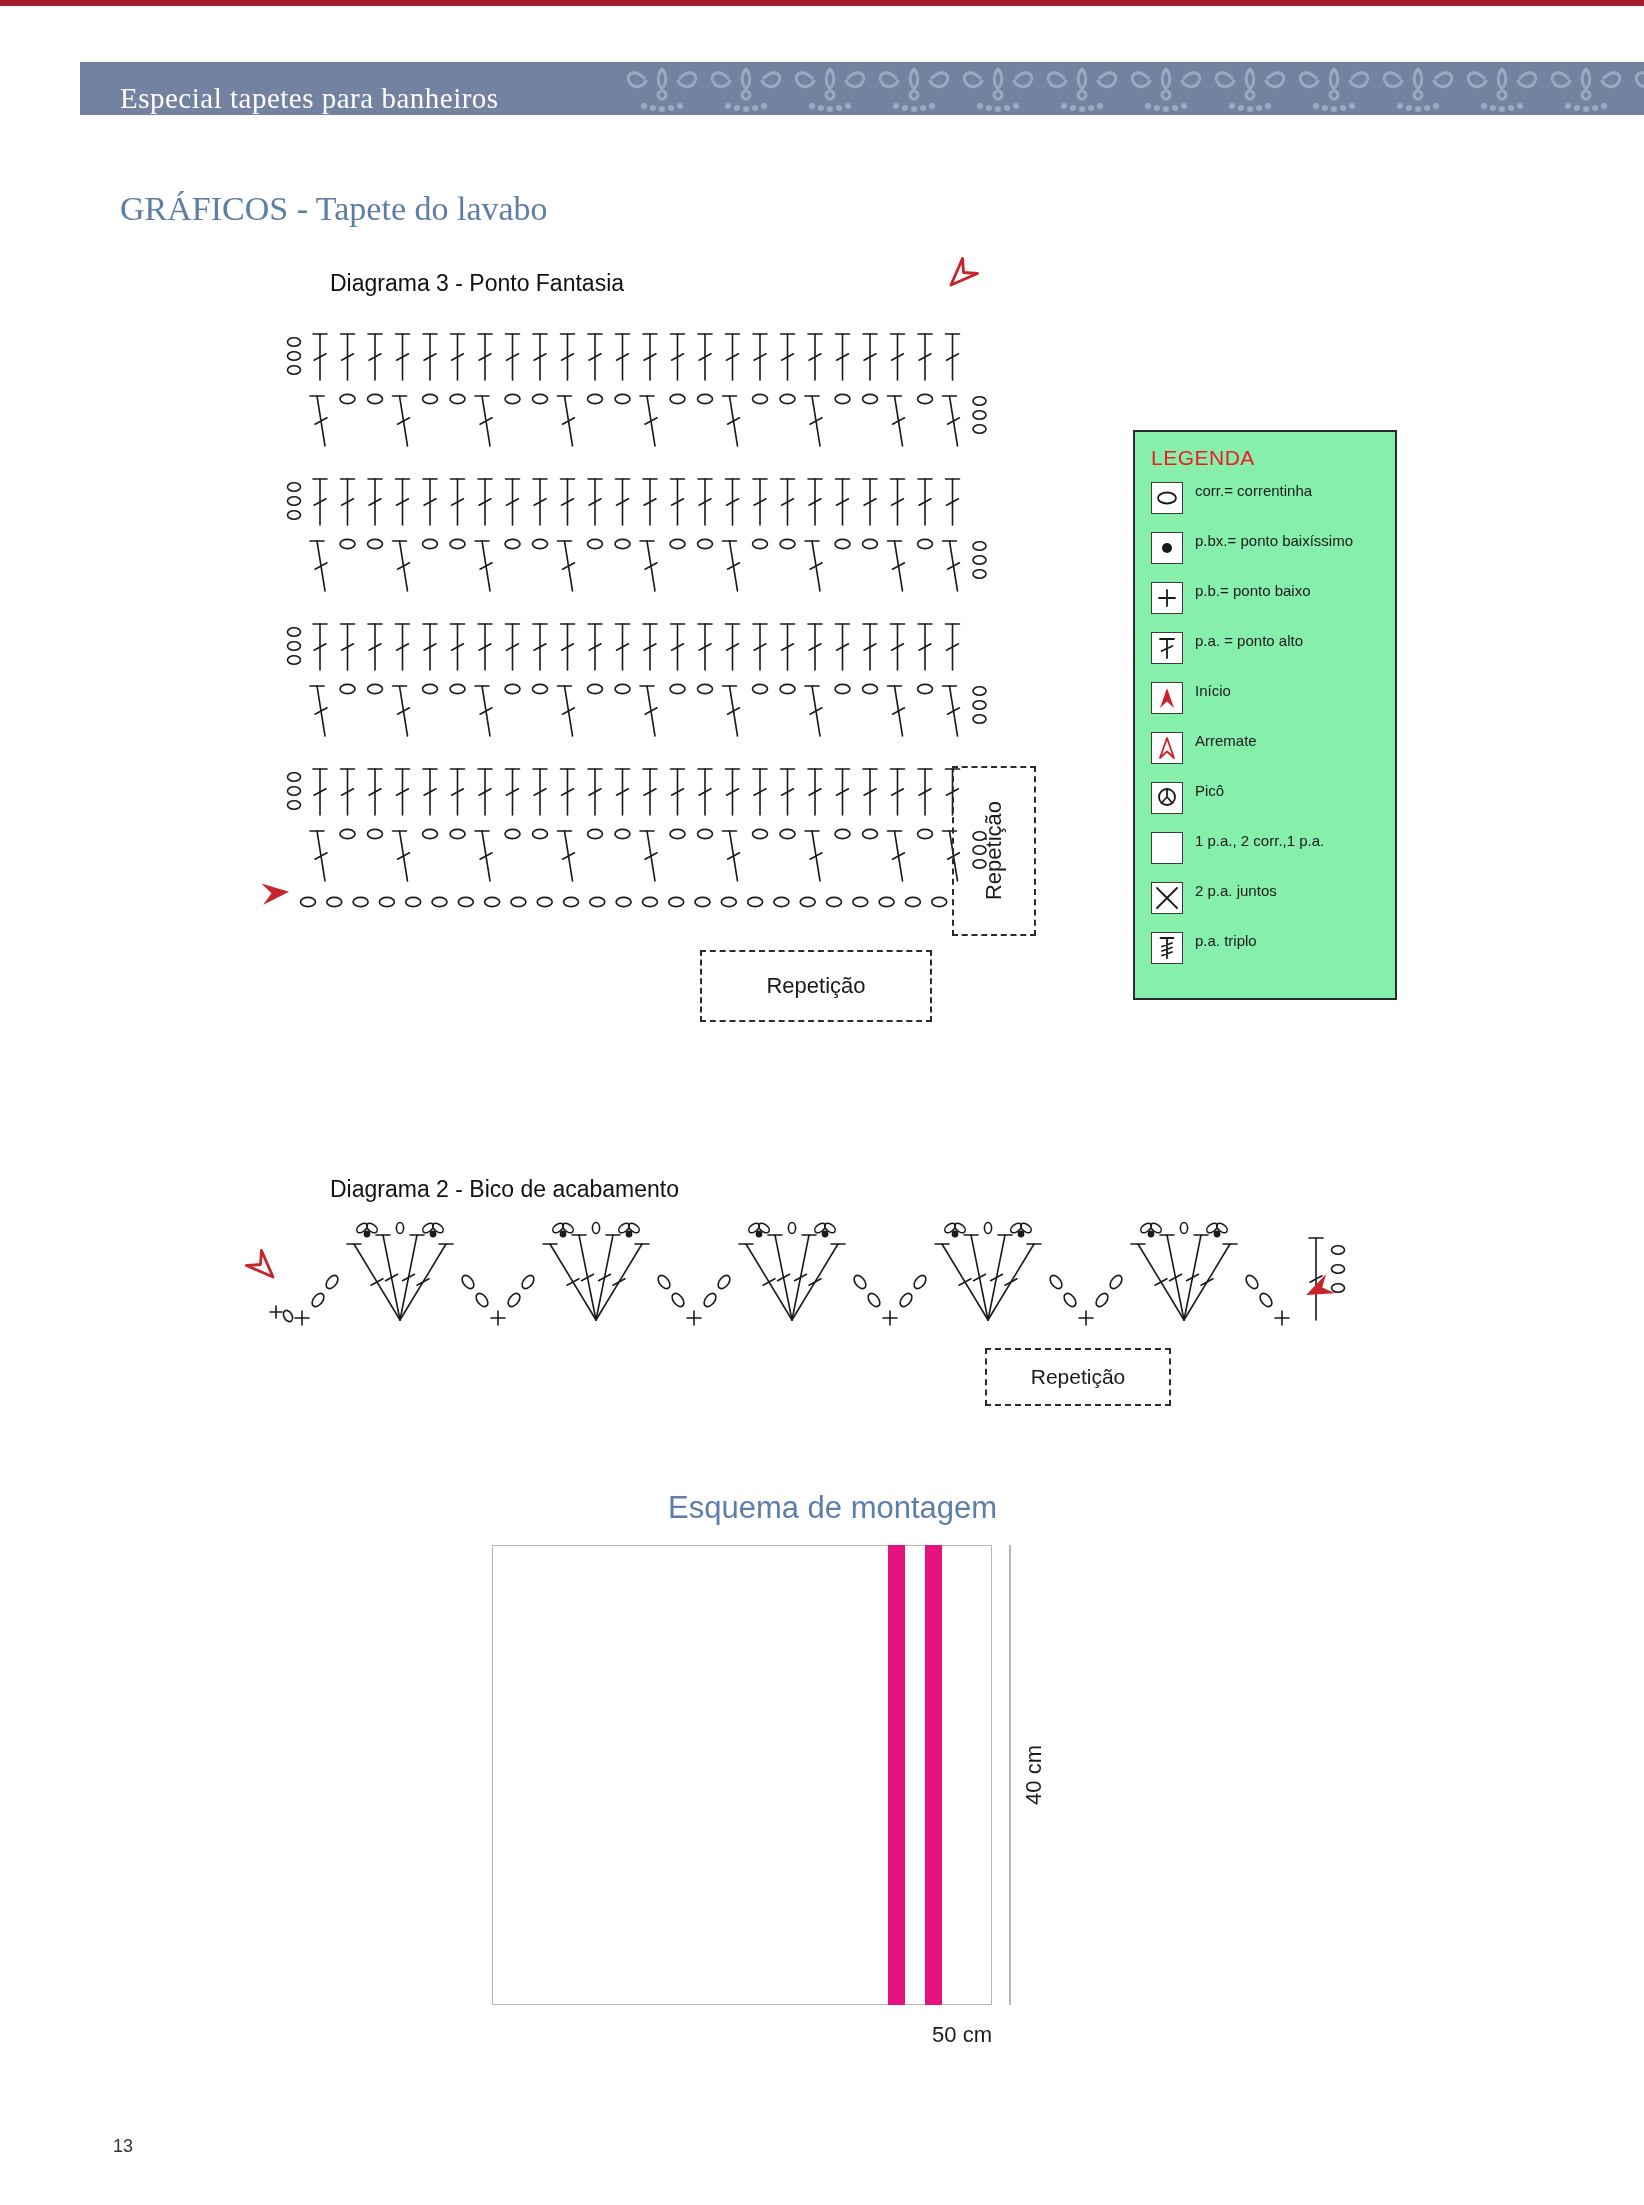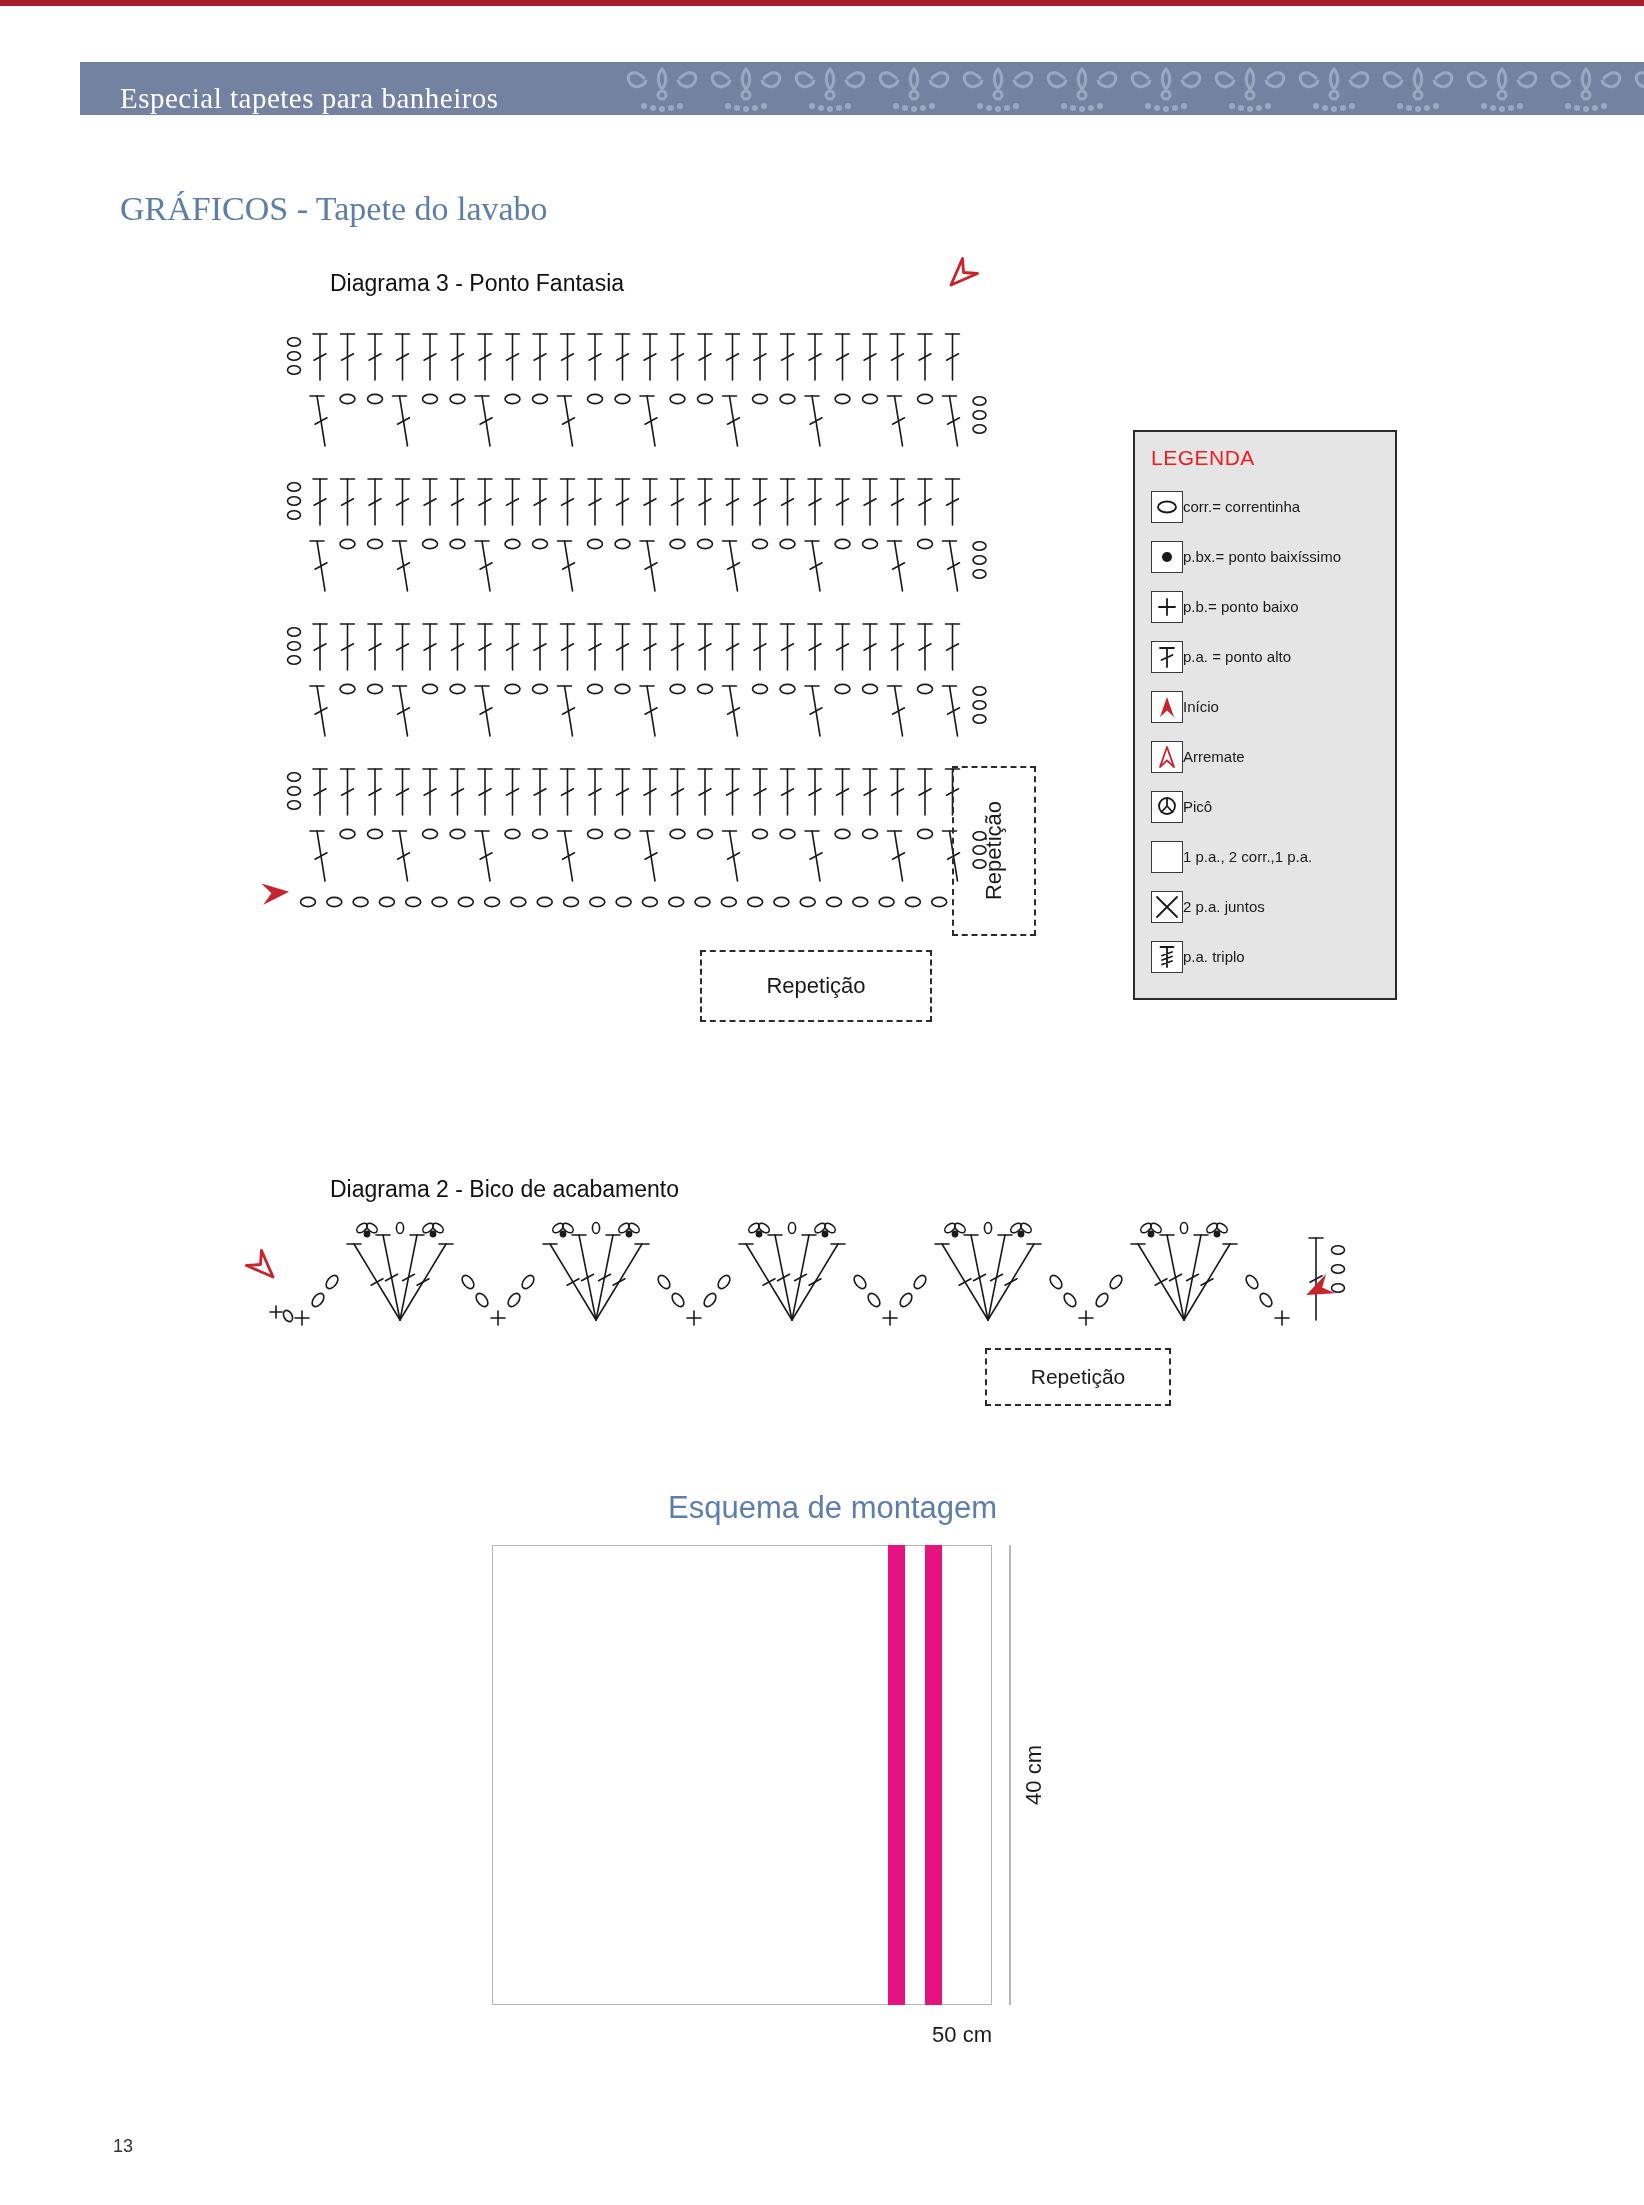--- a/index.html
+++ b/index.html
@@ -17,24 +17,24 @@
   .orn-stroke{stroke:var(--c-header_ornament,#9ba8c2)}
   .orn-fill{fill:var(--c-header_ornament,#9ba8c2)}
 
   .section-title{left:120px;top:190px;font-family:"Liberation Serif",serif;
     font-size:34px;color:var(--c-heading_blue,#5d7ea6)}
 
   .d-label{font-size:23px;color:#111}
   .d1-label{left:330px;top:270px}
   .d2-label{left:330px;top:1176px}
 
-  .legend{left:1133px;top:430px;width:264px;border:2px solid #2b2b2b;background:#e5e5e5;
+  .legend{left:1133px;top:430px;width:264px;border:2px solid #2b2b2b;background:#86efac;
     padding:14px 16px 16px}
   .legend-title{color:var(--c-legend_red,#ed1c24);font-size:21px;margin-bottom:12px;letter-spacing:.5px}
-  .lg-row{display:flex;align-items:center;height:50px}
+  .lg-row{display:flex;align-items:flex-start;gap:12px;height:50px}
   .lg-box{width:32px;height:32px;border:1.6px solid #3a3a3a;display:flex;
     align-items:center;justify-content:center;flex:0 0 auto;background:#fff}
   .lg-label{font-size:15px;line-height:1.15}
   .lg-ink{fill:none;stroke:#1a1a1a;stroke-width:1.8;stroke-linecap:round;stroke-linejoin:round}
   .lg-arrow-solid{fill:var(--c-arrow_red,#c8242c)}
   .lg-arrow-outline{fill:none;stroke:var(--c-arrow_red,#c8242c);stroke-width:1.8;stroke-linejoin:round}
 
   .dash-box{border:2px dashed #2b2b2b;display:flex;align-items:center;justify-content:center}
   .rep-h{left:700px;top:950px;width:232px;height:72px;font-size:22px}
   .rep-v{left:952px;top:766px;width:84px;height:170px;font-size:22px}

